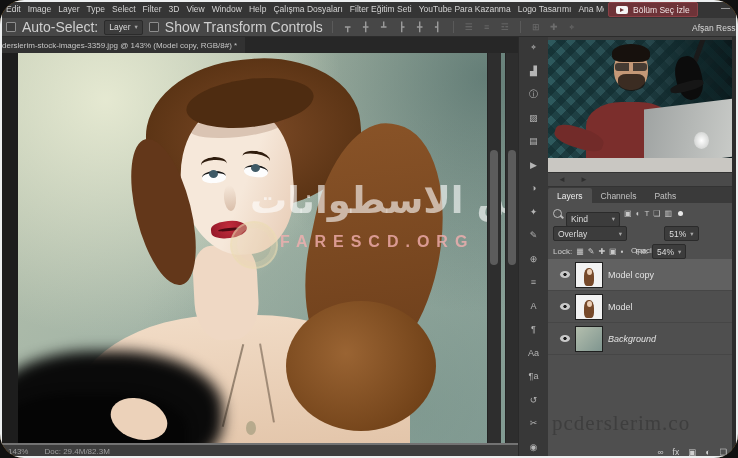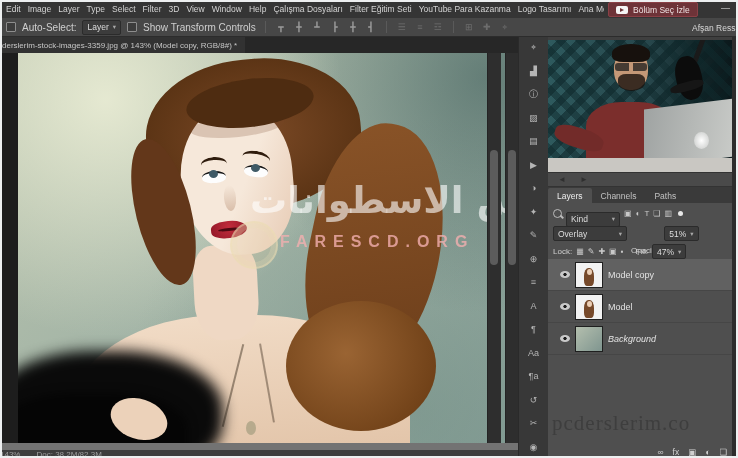--- a/index.html
+++ b/index.html
@@ -1,32 +1,32 @@
 <!DOCTYPE html>
 <html><head>
 <meta charset="utf-8">
 <style>
   html,body{margin:0;padding:0;background:#111;}
   .screen{position:relative;width:738px;height:458px;overflow:hidden;background:#a16207;
-          font-family:"Liberation Sans",sans-serif;-webkit-font-smoothing:antialiased;}
+          font-family:"Liberation Sans",sans-serif;border-radius:24px;-webkit-font-smoothing:antialiased;}
   .ab{position:absolute;}
   
   .menu-bar{left:0;top:0;width:738px;height:18px;background:#353535;border-bottom:1px solid #2a2a2a;}
   .menu-items{left:6px;top:0;width:598px;height:18px;display:flex;align-items:center;gap:7px;overflow:hidden;}
   .mi{color:#d4d4d4;font-size:8.5px;white-space:nowrap;cursor:default;}
   .watch-btn{left:608px;top:2px;height:13px;background:#6e3338;border:1px solid #8a4046;border-radius:2px;
              display:flex;align-items:center;gap:5px;padding:0 7px;color:#f0e4e4;font-size:8.5px;}
   .yt{width:12px;height:8px;background:#f5f5f5;border-radius:2px;position:relative;}
   .yt::after{content:"";position:absolute;left:4px;top:2px;border-left:4px solid #6e3338;
              border-top:2px solid transparent;border-bottom:2px solid transparent;}
   .win-min{right:8px;top:3px;color:#cfcfcf;font-size:9px;}
   .options-bar{left:0;top:18px;width:738px;height:19px;background:#474747;border-bottom:1px solid #2c2c2c;
                display:flex;align-items:center;gap:6px;padding-left:6px;box-sizing:border-box;}
   .cb{width:8px;height:8px;border:1px solid #8d8d8d;background:#3c3c3c;border-radius:1px;flex:0 0 auto;}
-  .olabel{color:#cfcfcf;font-size:10px;white-space:nowrap;}
+  .olabel{color:#cfcfcf;font-size:14px;white-space:nowrap;}
   .well{background:#3c3c3c;border:1px solid #2b2b2b;border-radius:2px;color:#ddd;font-size:8.5px;
         padding:0 4px;display:inline-flex;align-items:center;gap:4px;height:13px;white-space:nowrap;}
   .chev{font-size:6.5px;color:#a8a8a8;}
   .vsep{width:1px;height:12px;background:#5a5a5a;margin:0 3px;}
   .aicon{color:#9a9a9a;font-size:9px;width:12px;text-align:center;}
   .aicon.dim{color:#6d6d6d;}
   .sub-btn{left:607px;top:21px;height:13px;background:#3e5a52;border:1px solid #4e6e64;border-radius:2px;
            display:flex;align-items:center;gap:5px;padding:0 7px;color:#e7f0ec;font-size:8px;}
   .person{width:8px;height:9px;position:relative;}
   .person::before{content:"";position:absolute;left:2px;top:0;width:4px;height:4px;border-radius:50%;background:#e7f0ec;}
@@ -41,22 +41,22 @@
   .photo{position:absolute;left:18px;top:0;width:487px;height:390px;overflow:hidden;
      background:
       radial-gradient(circle at 18% 12%, rgba(238,240,216,.85), rgba(238,240,216,0) 45%),
       radial-gradient(circle at 96% 6%, rgba(42,75,74,.5), rgba(42,75,74,0) 40%),
       radial-gradient(circle at 82% 92%, rgba(108,138,128,.45), rgba(108,138,128,0) 55%),
       linear-gradient(135deg,#b9c3ac 0%,#a4b5a7 45%,#8ba29b 100%);}
   .photo div{position:absolute;}
   .v-scroll{left:505px;top:53px;width:13px;height:390px;background:#2e2e2e;border-left:1px solid #242424;}
   .v-thumb{position:absolute;left:2px;top:97px;width:8px;height:115px;background:#5c5c5c;border-radius:4px;}
   
-  .status-bar{left:0;top:443px;width:518px;height:15px;background:#3d3d3d;border-top:7px solid #737373;
-              display:flex;align-items:center;gap:16px;box-sizing:border-box;
+  .status-bar{left:0;top:443px;width:518px;height:15px;background:#3d3d3d;border-top:2px solid #737373;
+              display:flex;align-items:center;gap:16px;padding-left:8px;box-sizing:border-box;
               color:#9f9f9f;font-size:8px;}
   
   .dock{left:518px;top:37px;width:30px;height:421px;background:#383838;border-left:1px solid #2a2a2a;
         display:flex;flex-direction:column;align-items:center;justify-content:space-between;
         padding:6px 0;box-sizing:border-box;}
   .dicon{color:#b5b5b5;font-size:9px;line-height:1;}
   
   .right-col{left:548px;top:37px;width:184px;height:421px;background:#3f3f3f;}
   .edge-strip{left:732px;top:37px;width:6px;height:421px;background:#2c2c2c;}
   .webcam{position:absolute;left:0;top:3px;width:184px;height:132px;overflow:hidden;
@@ -197,21 +197,21 @@
     <div class="ab v-scroll" style="left:487px;top:0;">
       <div class="v-thumb"></div>
     </div>
   </div>
   <div class="ab v-scroll">
     <div class="v-thumb"></div>
   </div>
 
   <div class="ab status-bar">
     <span>143%</span>
-    <span>Doc: 38.2M/82.3M</span>
+    <span>Doc: 29.4M/82.3M</span>
   </div>
 
   <div class="ab dock">
     <span class="dicon">⌖</span>
     <span class="dicon">▟</span>
     <span class="dicon">ⓘ</span>
     <span class="dicon">▨</span>
     <span class="dicon">▤</span>
     <span class="dicon">▶</span>
     <span class="dicon">◑</span>
@@ -285,21 +285,21 @@
 
       <div class="prow" style="top:57px;height:15px;">
         <span class="olabel" style="font-size:8px;">Lock:</span>
         <span class="picon">▦</span>
         <span class="picon">✎</span>
         <span class="picon">✚</span>
         <span class="picon">▣</span>
         <span class="picon">▪</span>
         <span class="olabel" style="font-size:8px;margin-left:8px;">Fill:</span>
         <span class="well">
-          <span>47%</span>
+          <span>54%</span>
           <span class="chev">▾</span>
         </span>
       </div>
 
       <div class="lrow sel" style="top:72px;">
         <span class="eyeicon"></span>
         <span class="thumb">
             <span class="fig" style="position:absolute;"></span>
             <span class="figface" style="position:absolute;"></span>
           </span>

